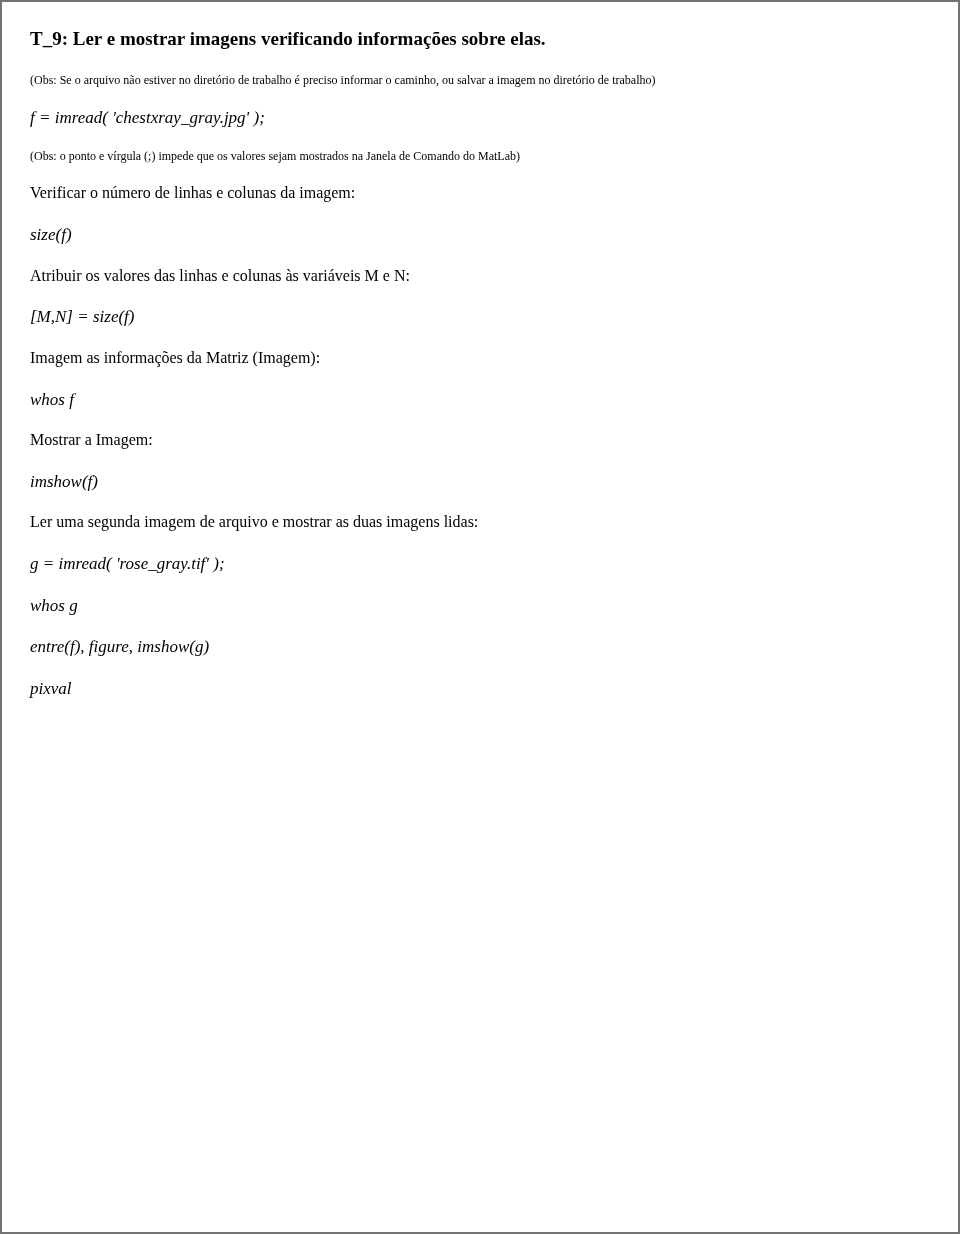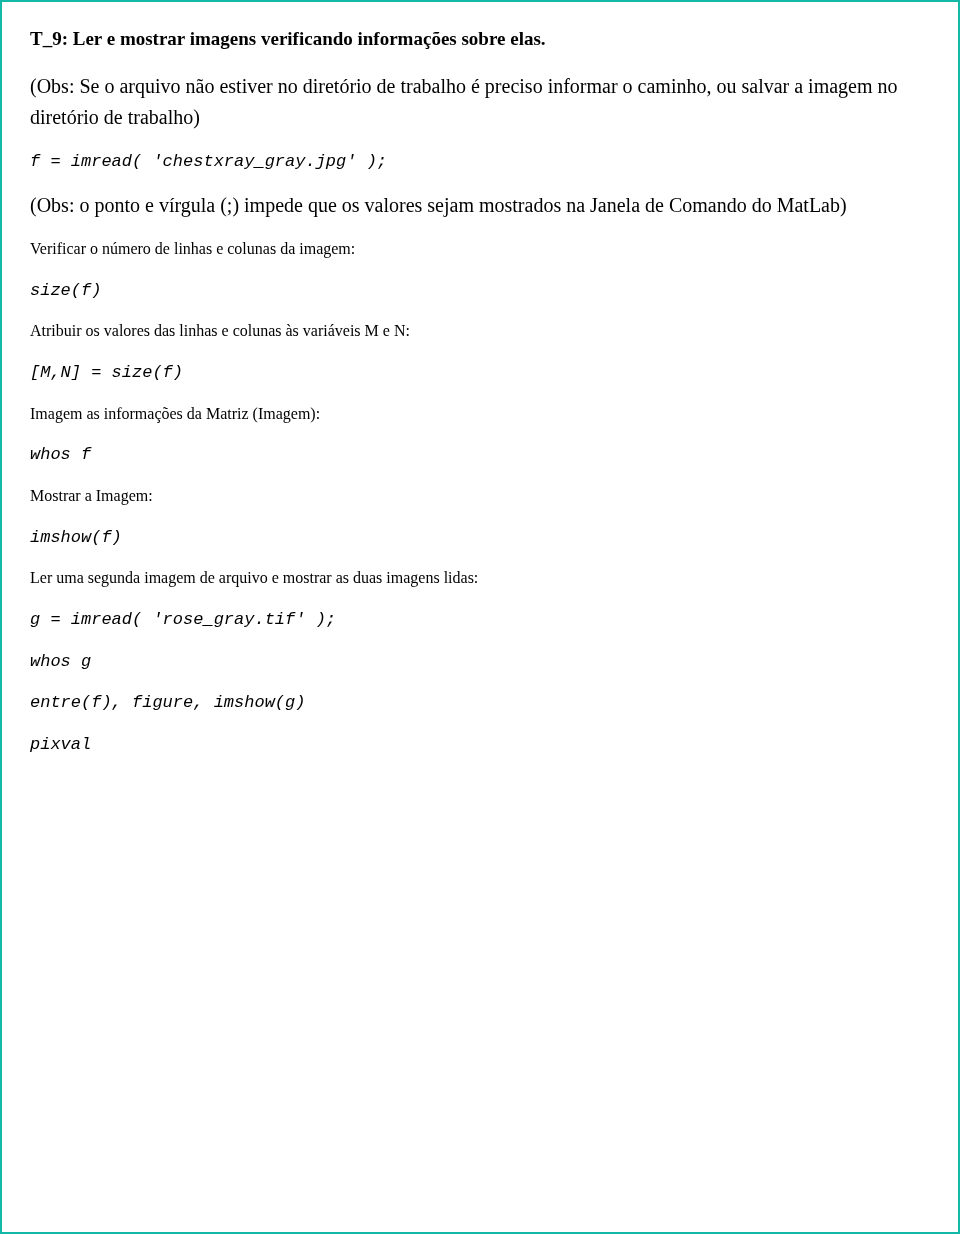--- a/index.html
+++ b/index.html
@@ -12,44 +12,44 @@
       background: #fff;
       font-family: serif;
       font-size: 16px;
       line-height: 1.5;
       color: #000;
     }
 
     .page-container {
       width: 960px;
       min-height: 1234px;
-      border: 2px solid #14b8a6;
+      border: 2px solid #737373;
       padding: 24px 28px;
       background: #fff;
     }
 
     .title {
       font-size: 19px;
       font-weight: bold;
       margin-bottom: 18px;
       line-height: 1.4;
     }
 
     .section {
       margin-bottom: 16px;
     }
 
     .body-text {
-      font-size: 20px;
+      font-size: 12px;
       line-height: 1.55;
       margin-bottom: 10px;
     }
 
     .code-text {
-      font-family: Liberation Mono, monospace;
+      font-family: Liberation Serif, serif;
       font-style: italic;
       font-size: 17px;
       margin: 8px 0 12px 0;
       display: block;
     }
 
     .label-text {
       font-size: 16px;
       line-height: 1.55;
       margin-bottom: 4px;

